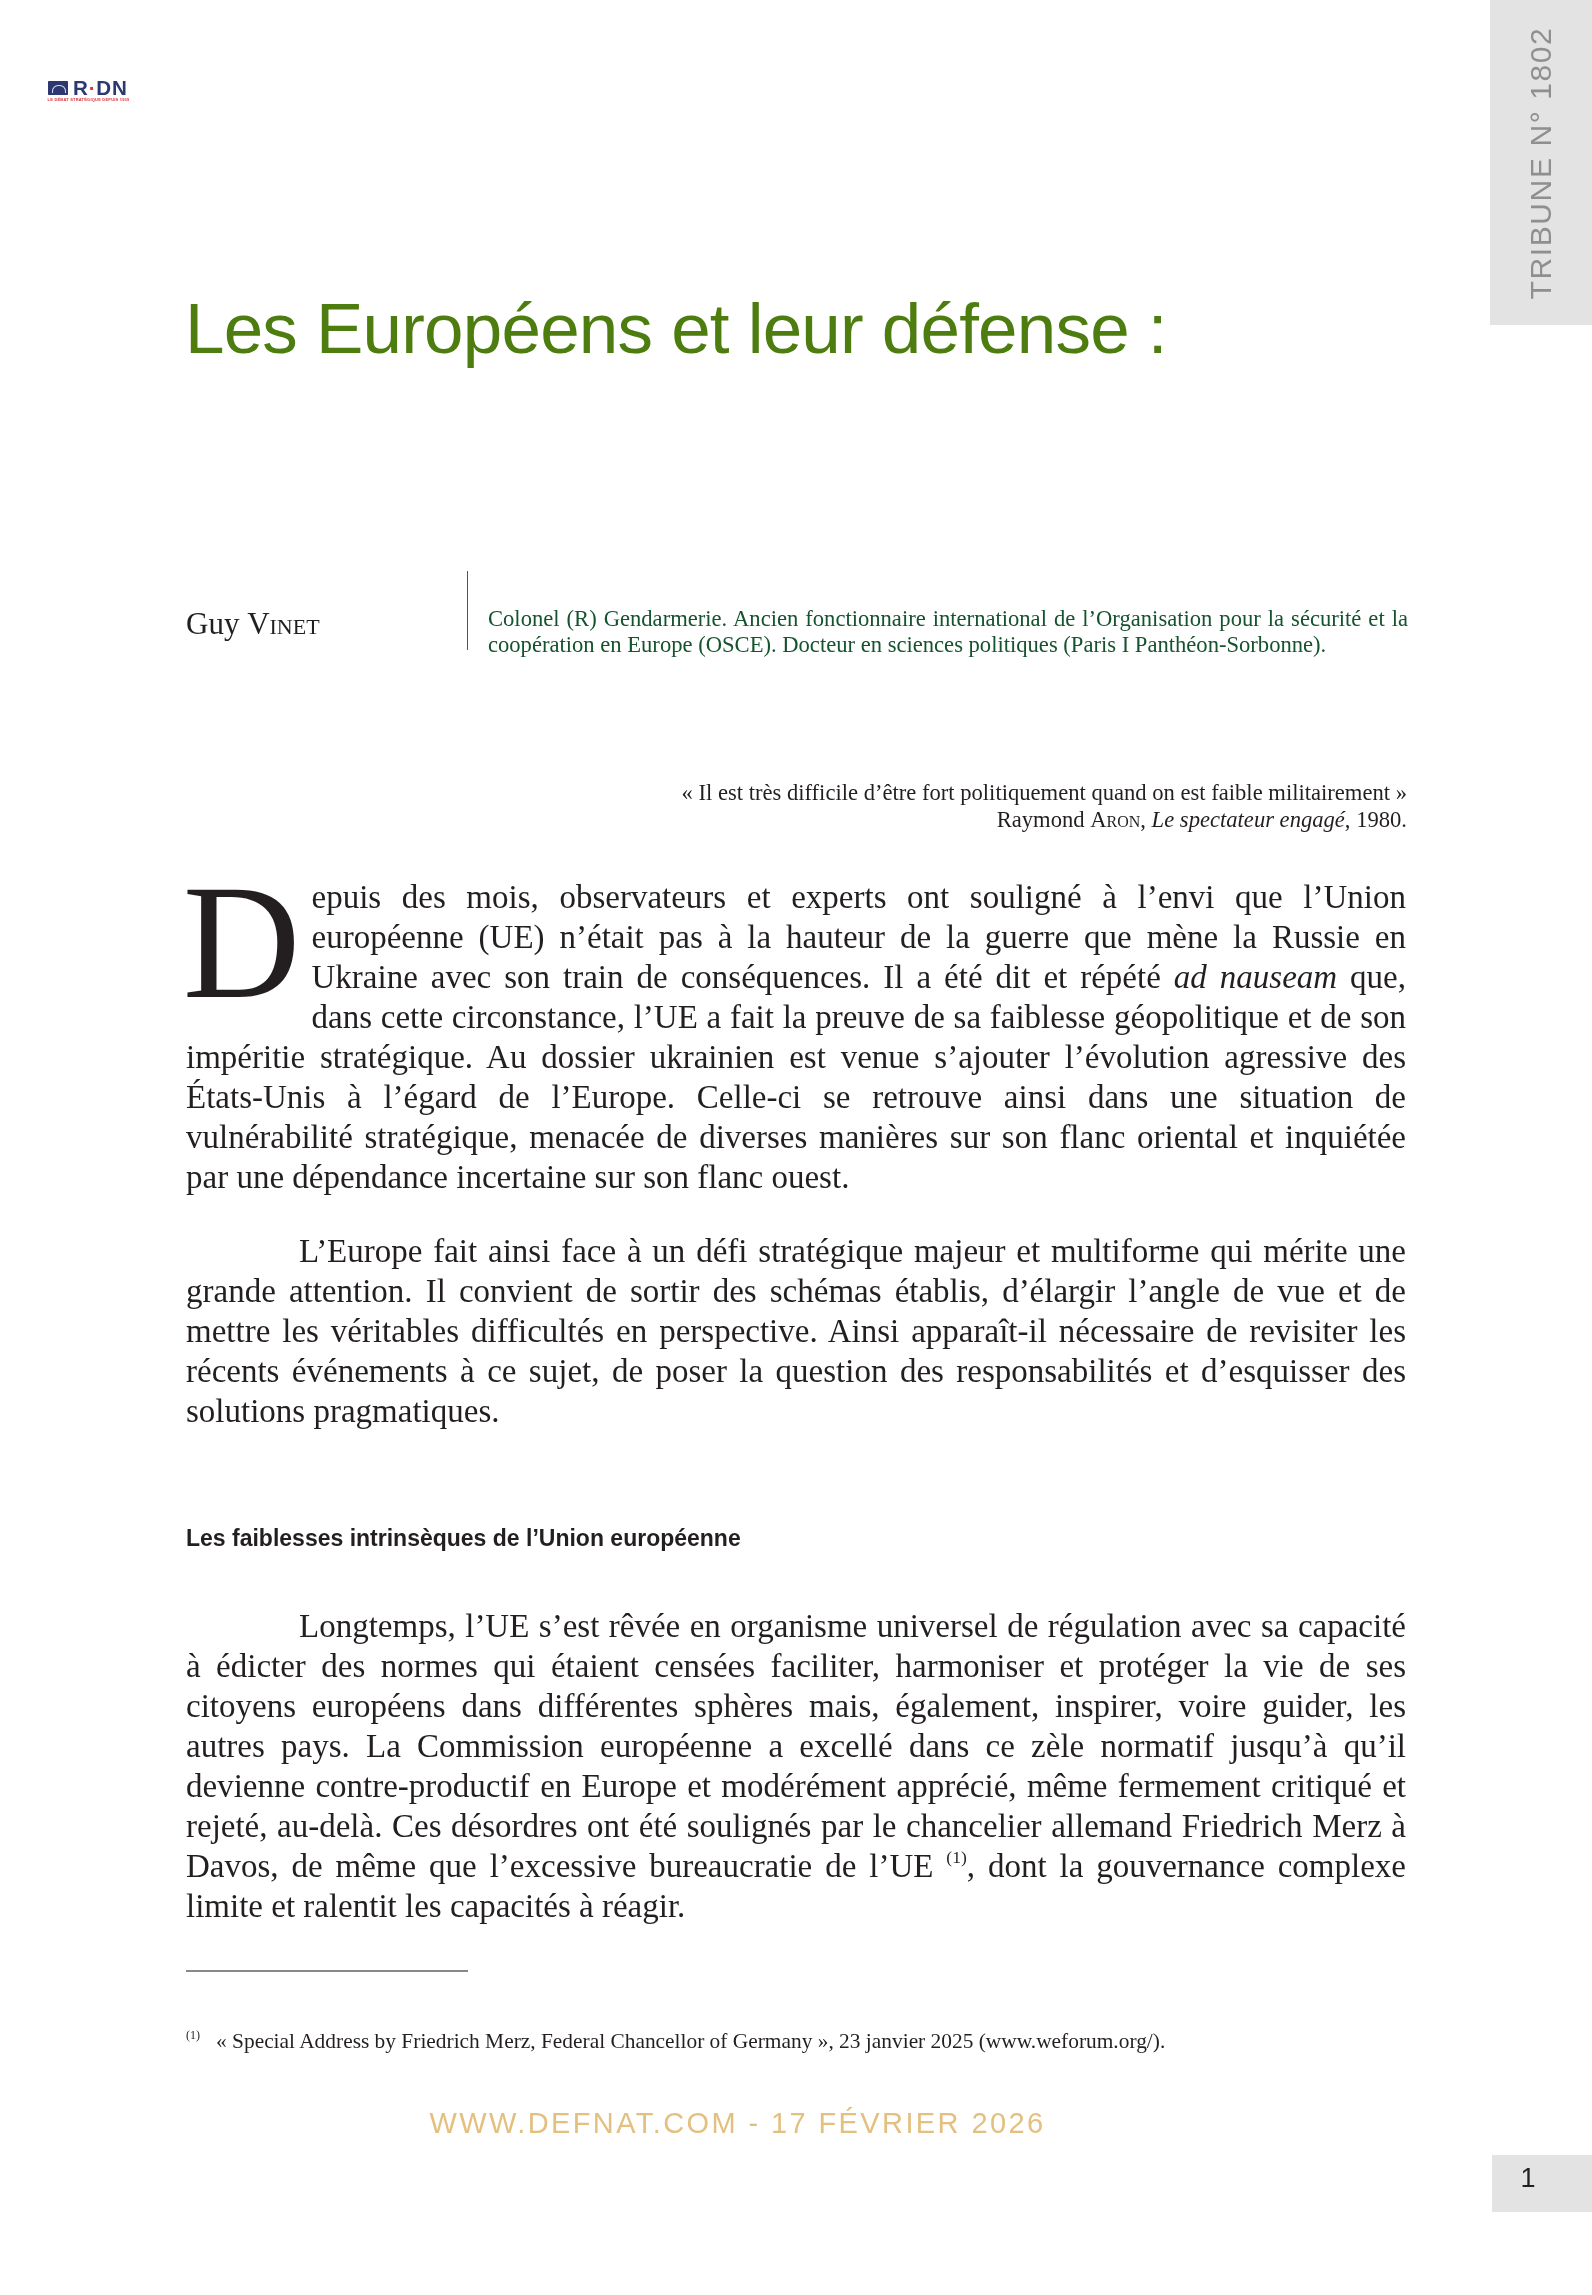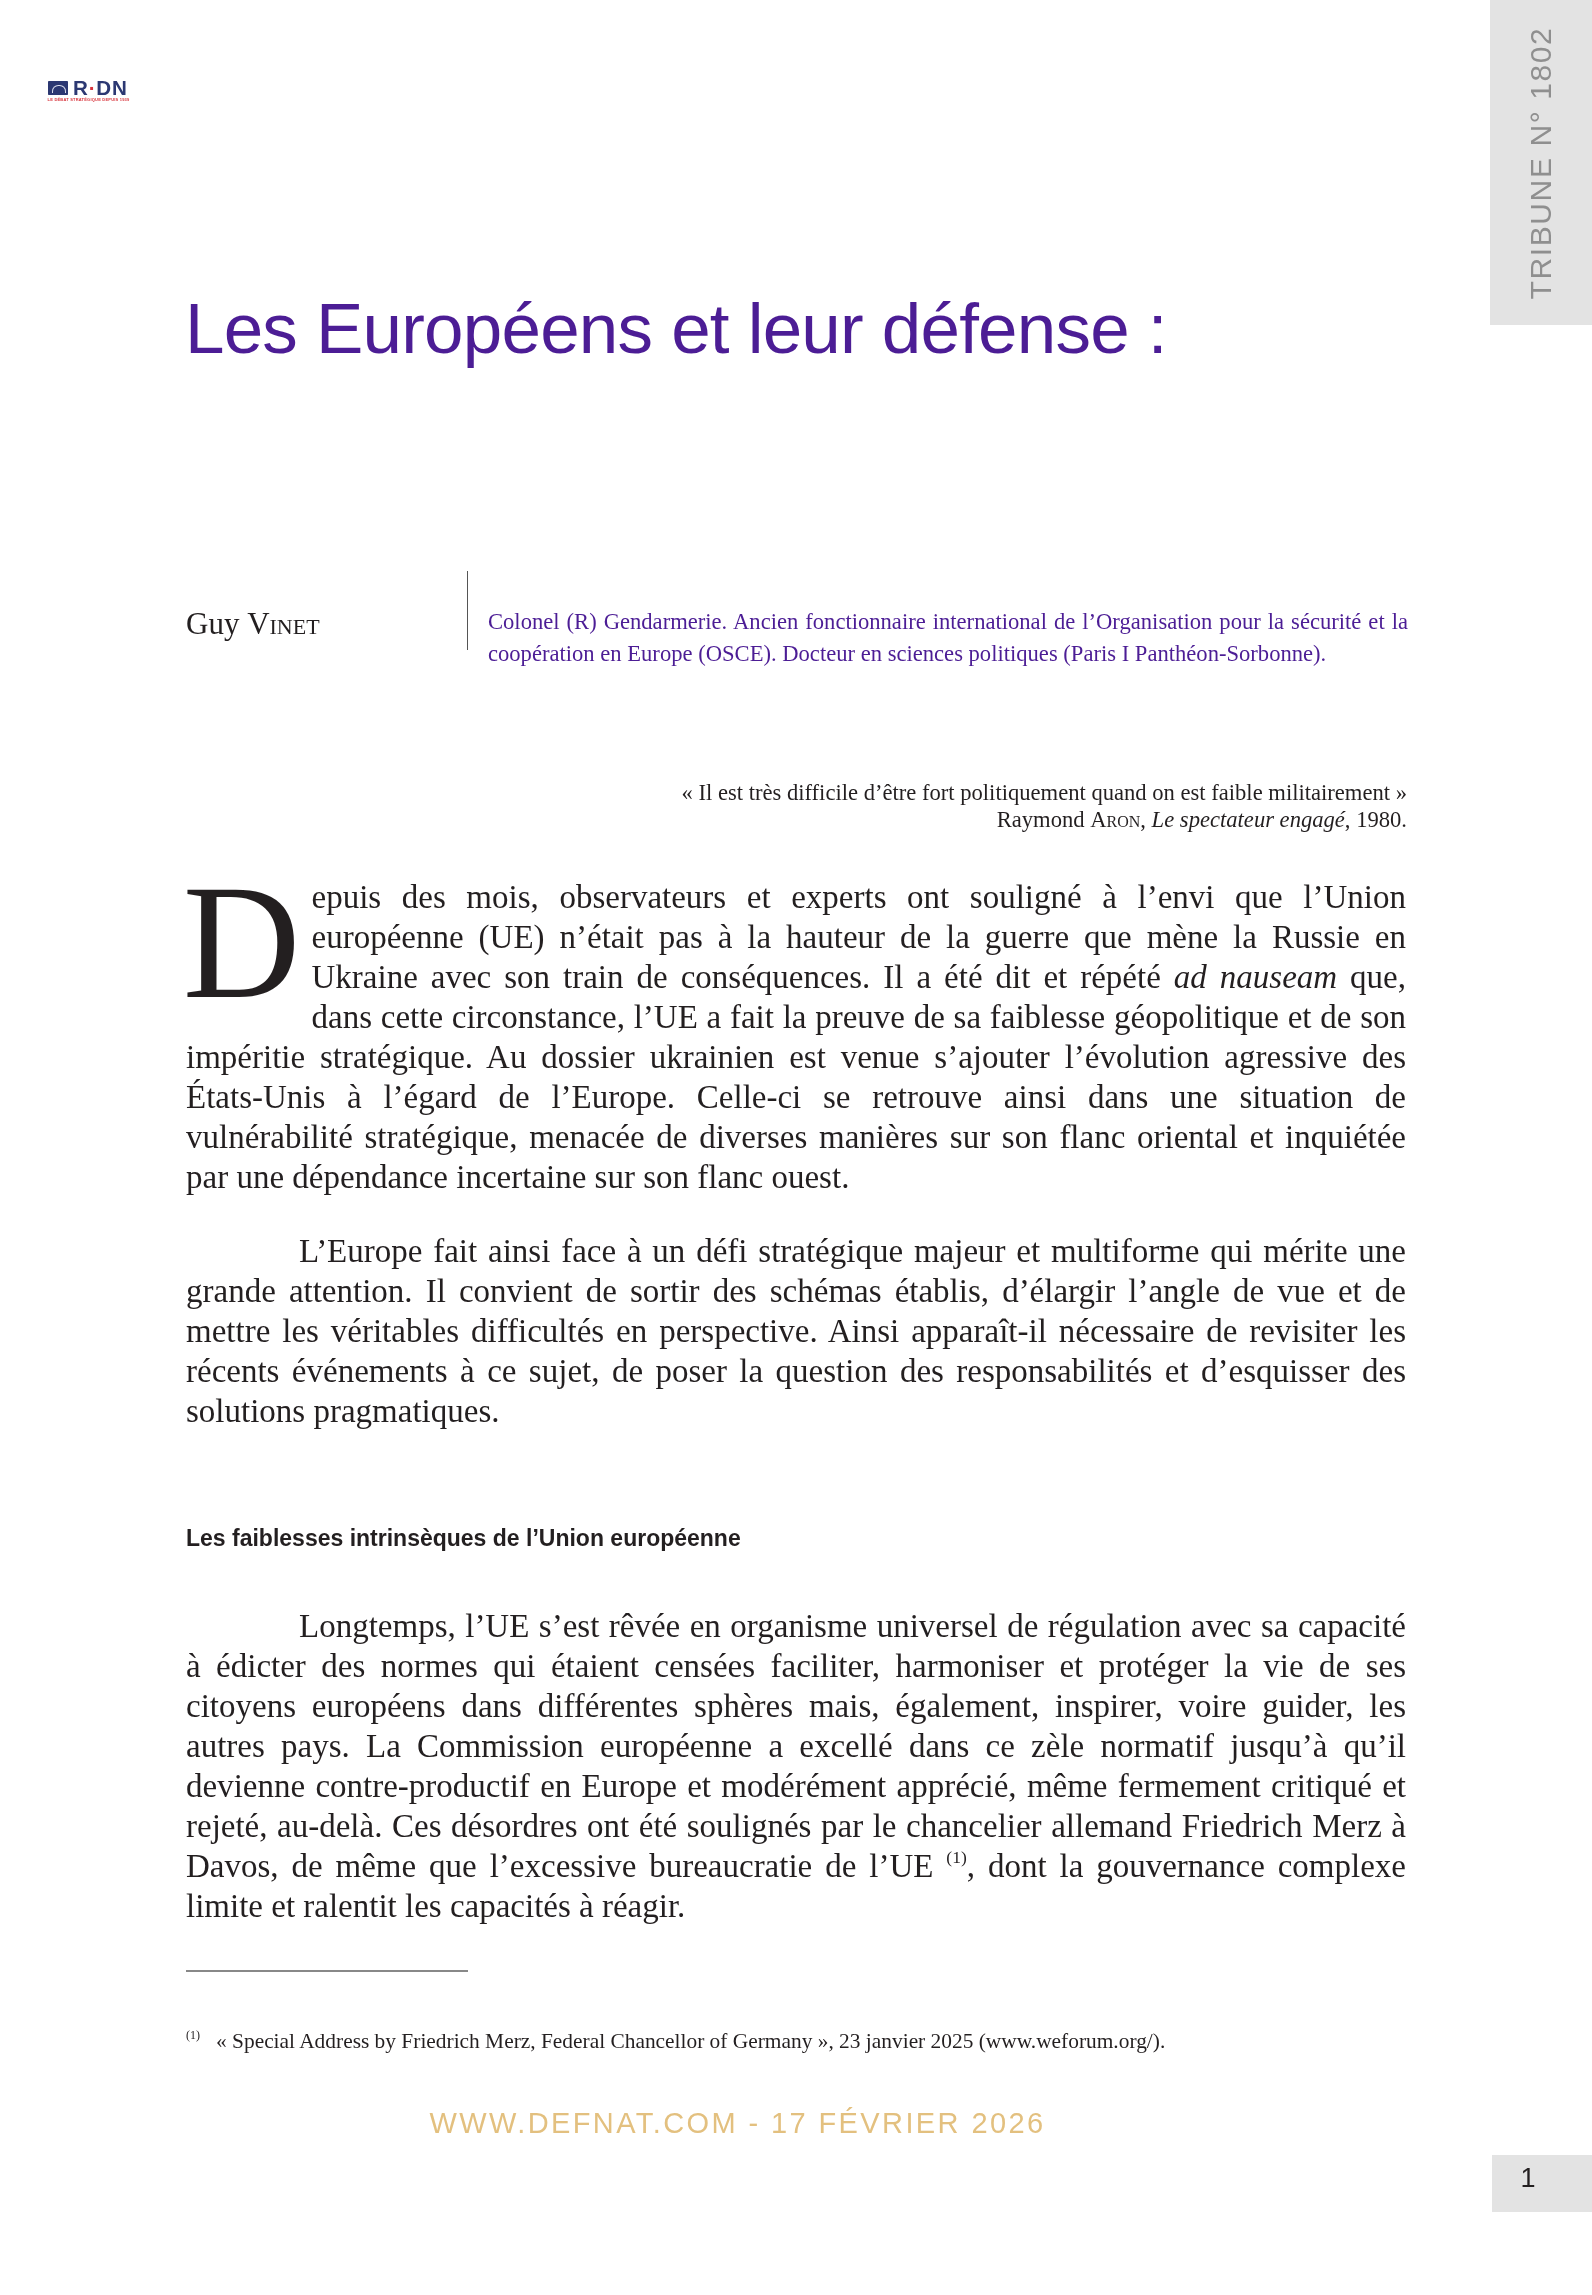--- a/index.html
+++ b/index.html
@@ -13,27 +13,27 @@
     .logo-emblem::before { content: ""; position: absolute; left: 4px; top: 4px; width: 12.7px; height: 7.1px; border: 1.2px solid #d8dcec; border-bottom: none; border-radius: 6.3px 6.3px 0 0; }
     .logo-text { position: absolute; left: 27px; top: -3.2px; font-size: 20.6px; font-weight: bold; color: #2c3872; letter-spacing: 0.8px; }
     .logo-dot { color: #d8343c; }
     .logo-tagline { position: absolute; left: 1.6px; top: 18px; font-size: 4px; color: #d8343c; font-weight: bold; white-space: nowrap; letter-spacing: 0.2px; }
 
     
     .side-tab { position: absolute; left: 1490px; top: 0; width: 102px; height: 325px; background: #e3e3e3; }
     .side-tab-text { position: absolute; left: 51px; top: 163px; transform: translate(-50%, -50%) rotate(-90deg); white-space: nowrap; font-size: 30px; color: #8f8f8f; letter-spacing: 1.6px; font-weight: 300; }
 
     
-    .title { position: absolute; left: 185px; top: 284px; width: 1190px; font-size: 71px; line-height: 89px; color: #4c1d95; font-weight: normal; letter-spacing: -0.8px; margin: 0; }
+    .title { position: absolute; left: 185px; top: 284px; width: 1190px; font-size: 71px; line-height: 89px; color: #4d7c0f; font-weight: normal; letter-spacing: -0.8px; margin: 0; }
 
     
     .author-name { position: absolute; left: 186px; top: 567px; font-size: 31px; color: #231f20; }
     .smallcaps { font-variant: small-caps; }
     .author-divider { position: absolute; left: 467px; top: 571px; width: 0.8px; height: 79px; background: #555; }
-    .author-bio { position: absolute; left: 488px; top: 567px; width: 920px; font-size: 22.6px; line-height: 32px; text-align: justify; color: #4c1d95; font-family: Liberation Serif, serif; }
+    .author-bio { position: absolute; left: 488px; top: 567px; width: 920px; font-size: 22.6px; line-height: 26px; text-align: justify; color: #14532d; font-family: Liberation Serif, serif; }
 
     
     .epigraph { position: absolute; right: 185px; top: 740px; text-align: right; font-size: 22.6px; line-height: 27px; color: #231f20; }
 
     
     .body-text { position: absolute; left: 186px; width: 1220px; font-size: 33px; line-height: 40px; text-align: justify; color: #231f20; margin: 0; }
     .p1 { top: 877px; }
     .p2 { top: 1231px; text-indent: 113px; }
     .p3 { top: 1606px; text-indent: 113px; }
     .dropcap { float: left; font-size: 163px; line-height: 119px; height: 119px; margin: 5.6px 11px 0 -3.2px; padding: 0; }

